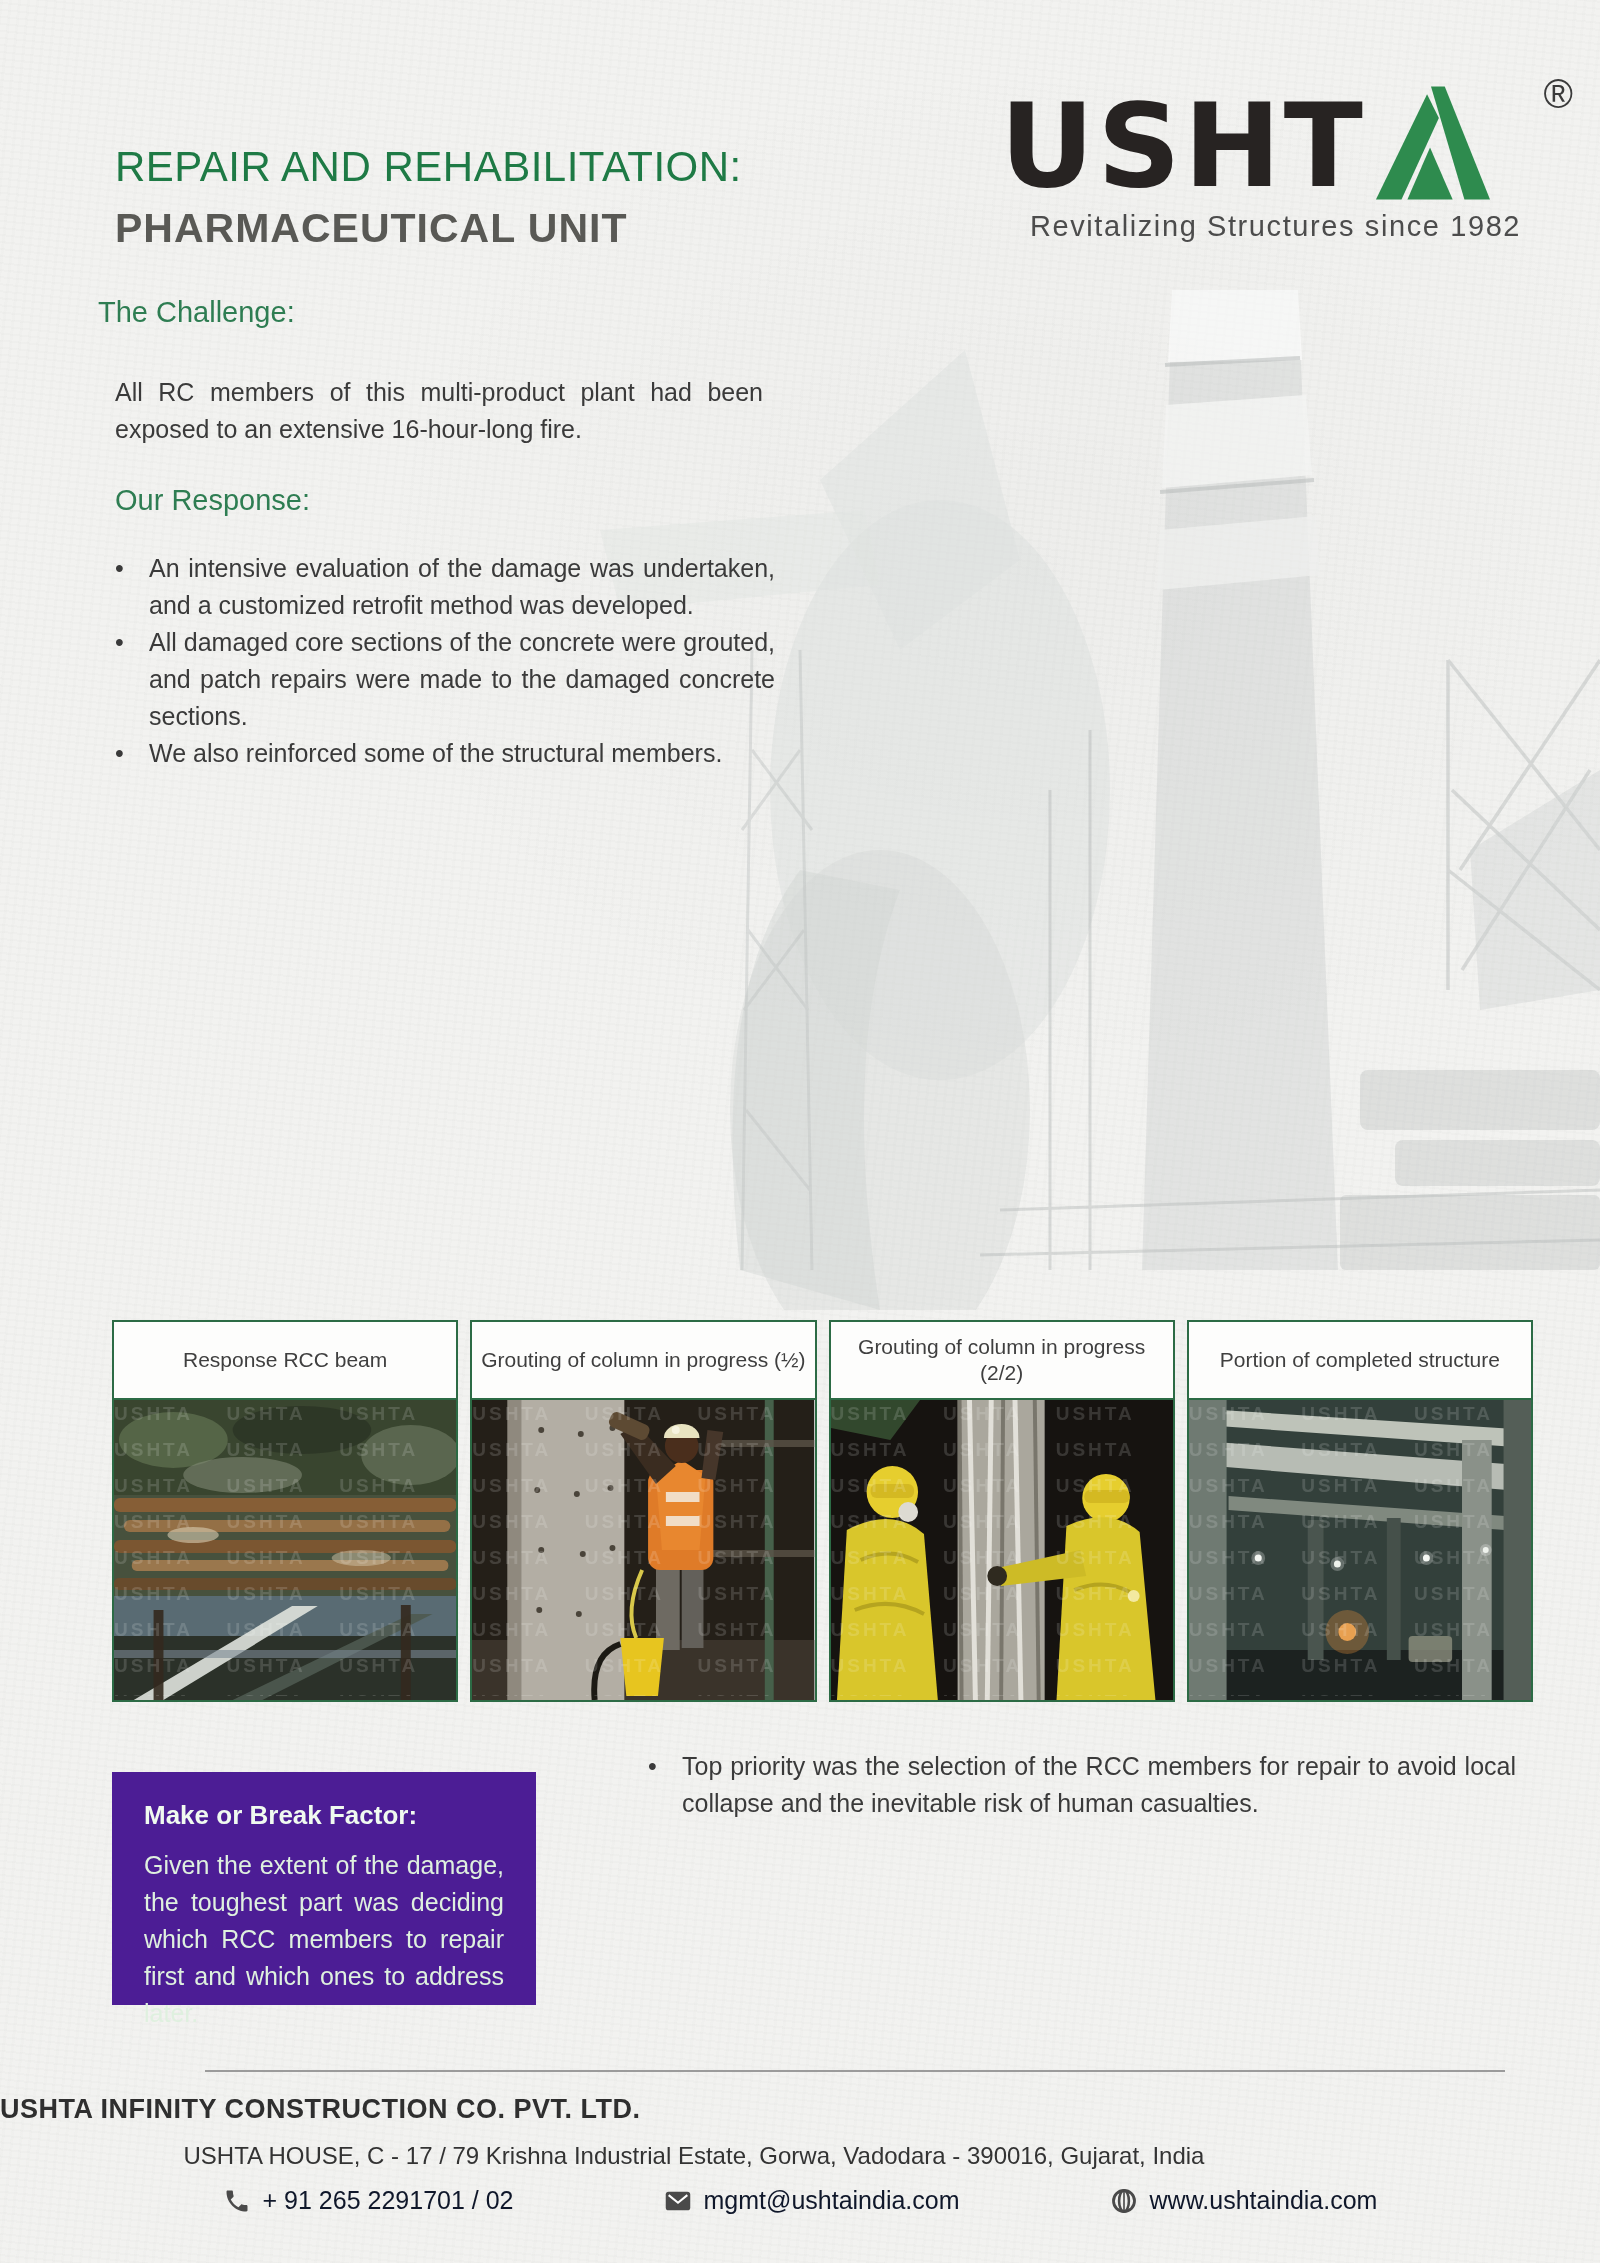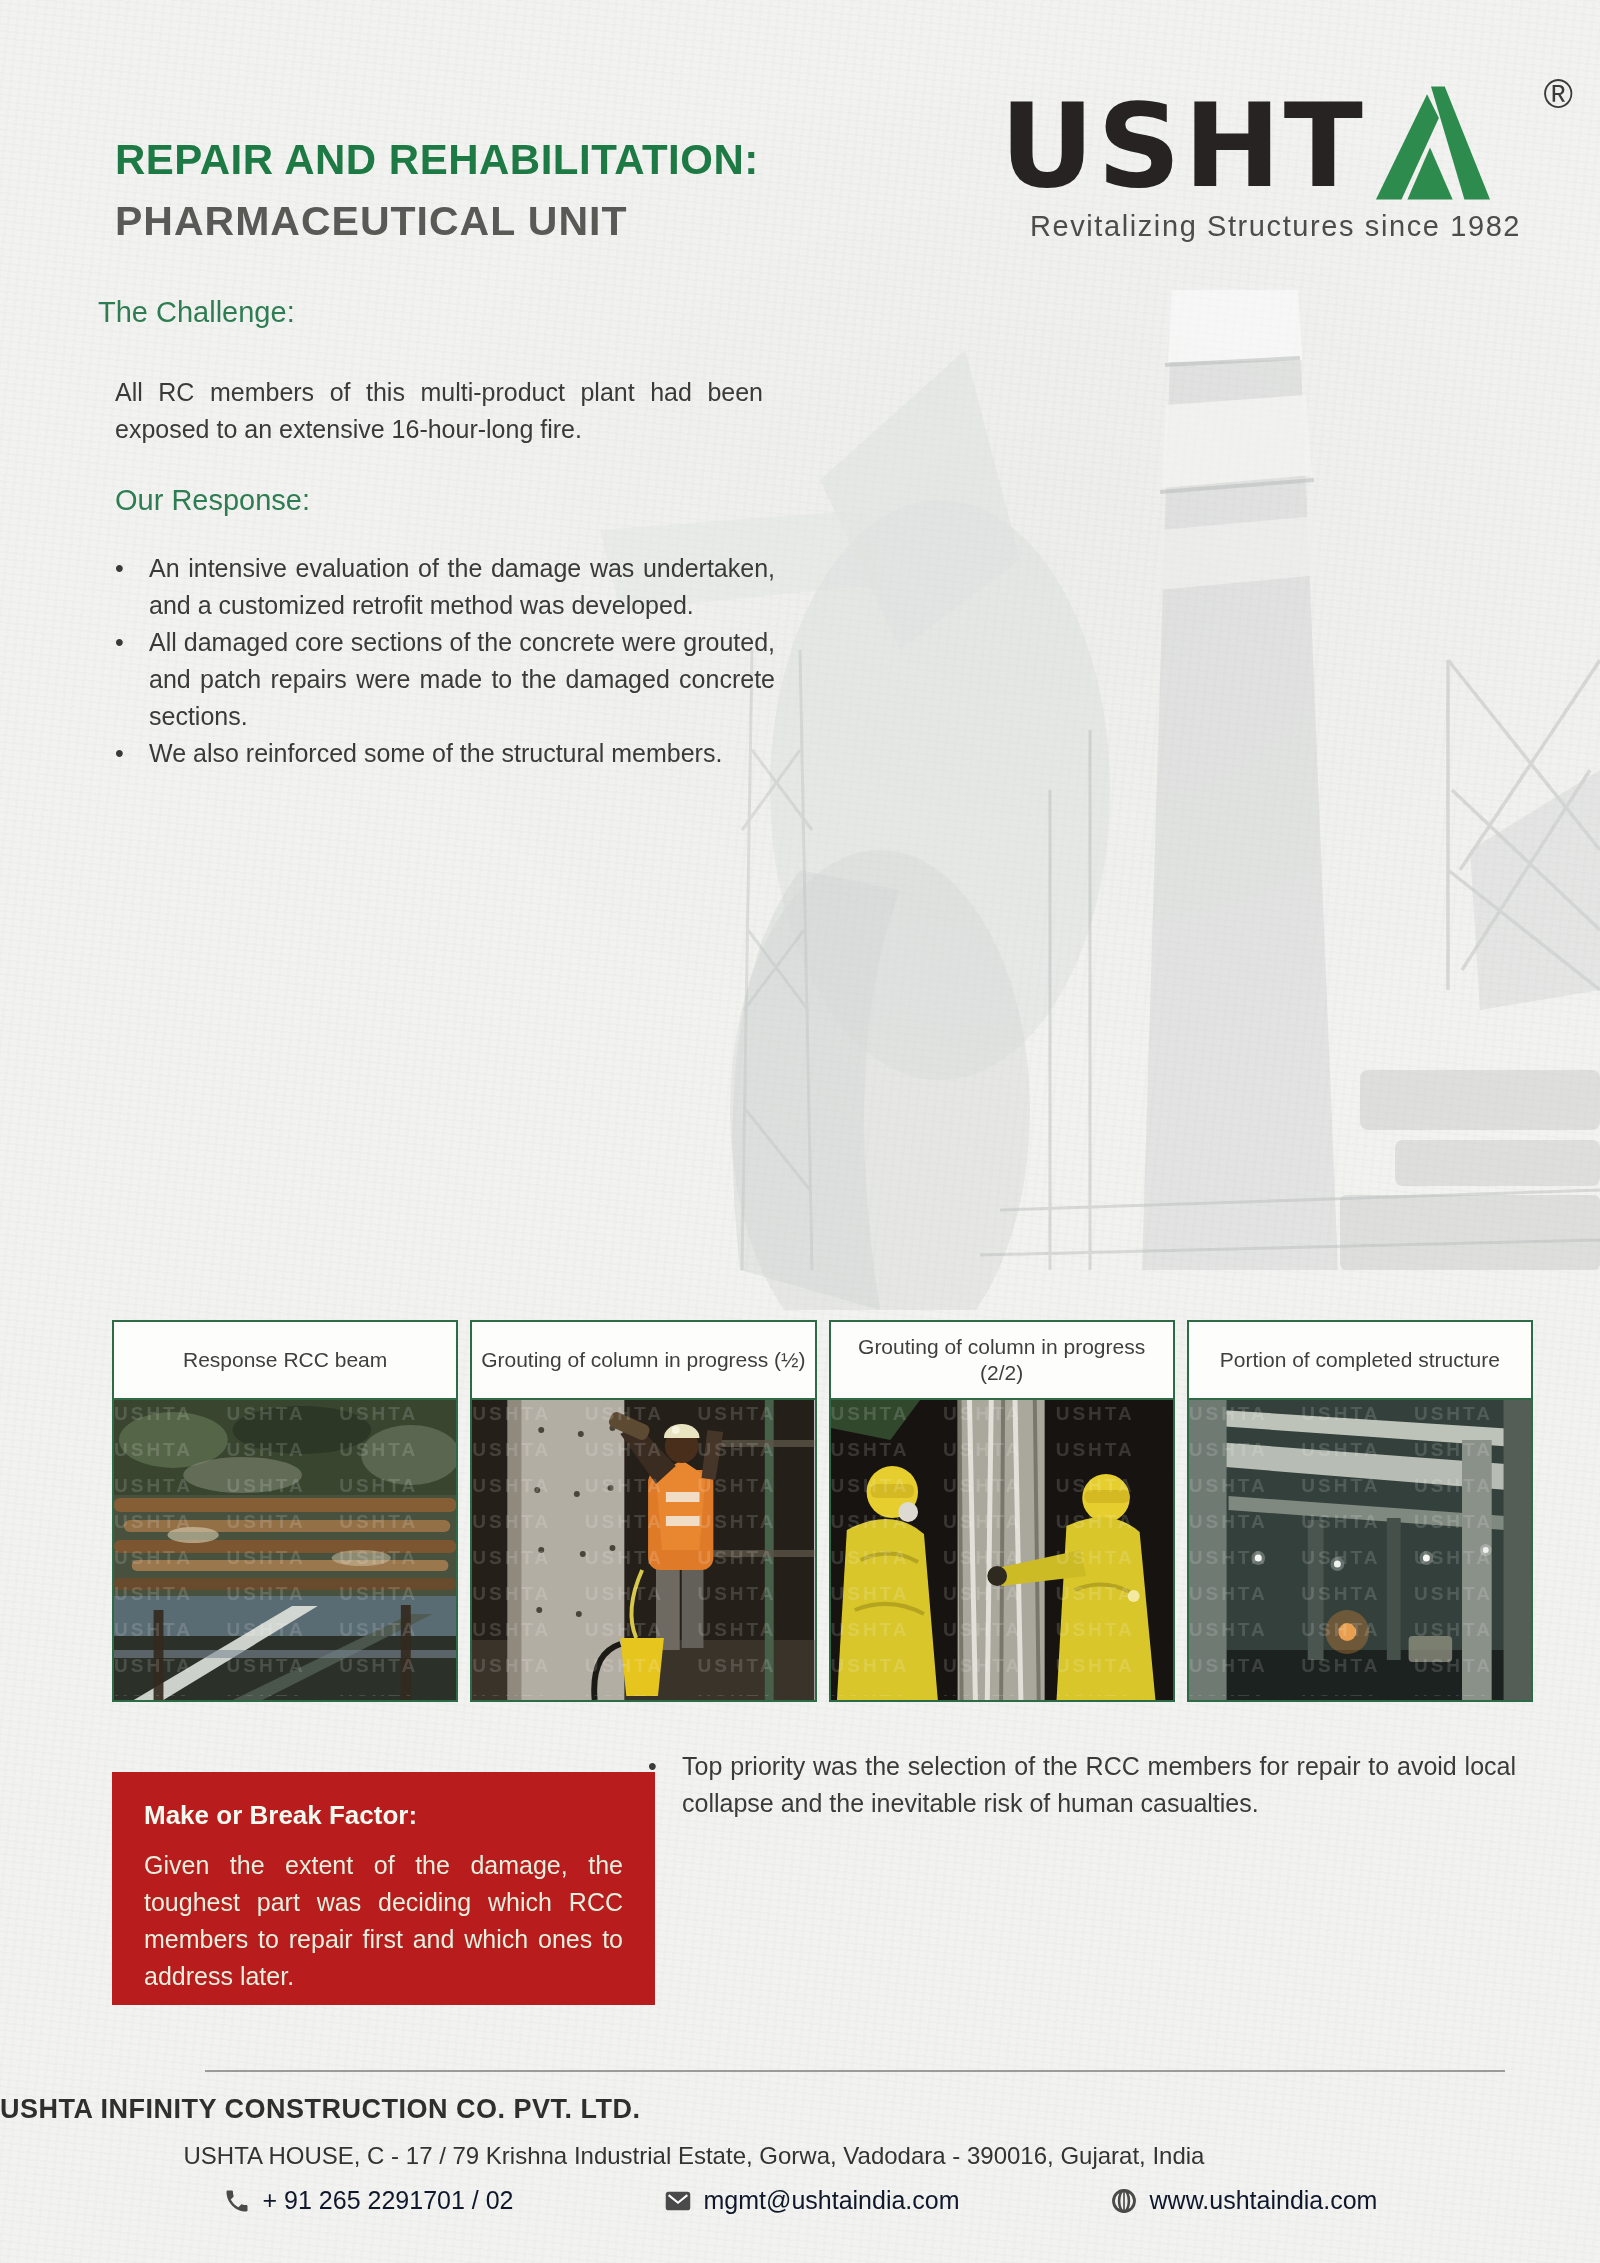--- a/index.html
+++ b/index.html
@@ -14,21 +14,21 @@
       #f2f2f0;
     position:relative; overflow:hidden;
   }
   .abs{ position:absolute; }
 
   
   #bg-watermark{ left:0; top:230px; width:1600px; height:1080px; opacity:.62; pointer-events:none; }
 
   
   .titles{ left:115px; top:136px; }
-  .title-1{ font-size:42px; font-weight:700; color:#1e7a45; letter-spacing:.5px; }
+  .title-1{ font-size:42px; font-weight:400; color:#1e7a45; letter-spacing:.5px;margin-top:7px; }
   .title-2{ font-size:41px; font-weight:700; color:#595955; margin-top:14px; letter-spacing:1px; }
 
   .logo{ left:1000px; top:86px; width:545px; }
   .logo-row{ display:flex; align-items:flex-end; position:relative; }
   .wordmark{
     font-family:"DejaVu Sans", sans-serif;
     font-size:116px; font-weight:800; color:#272322;
     letter-spacing:3px; line-height:.92;
   }
   .logo-a{ width:118px; height:114px; margin-left:6px; }
@@ -57,22 +57,22 @@
   .photo svg{ display:block; width:100%; height:100%; }
   .wm{
     position:absolute; inset:0; overflow:hidden;
     color:rgba(255,255,255,.15); font-weight:700; font-size:19px;
     line-height:36px; letter-spacing:3px; word-spacing:26px;
     transform:translateY(-4px);
   }
 
   
   .mob-box{
-    left:112px; top:1772px; width:543px; height:233px;
-    background:#b91c1c; color:#e2f2e2; padding:28px 32px;
+    left:112px; top:1772px; width:424px; height:233px;
+    background:#4c1d95; color:#e2f2e2; padding:28px 32px;
   }
   .mob-h{ font-size:26px; font-weight:700; color:#f0faf0; margin-bottom:16px; }
   .mob-p{ font-size:25px; line-height:37px; text-align:justify; color:#dff0df; }
 
   .odds{ left:648px; top:1748px; width:868px; }
   .odds .sec-h{ margin-bottom:14px; }
   .odds .bullet p{ width:100%; }
 
   
   .footer-line{ left:205px; top:2070px; width:1300px; height:2px; background:#9b9b9b; }

